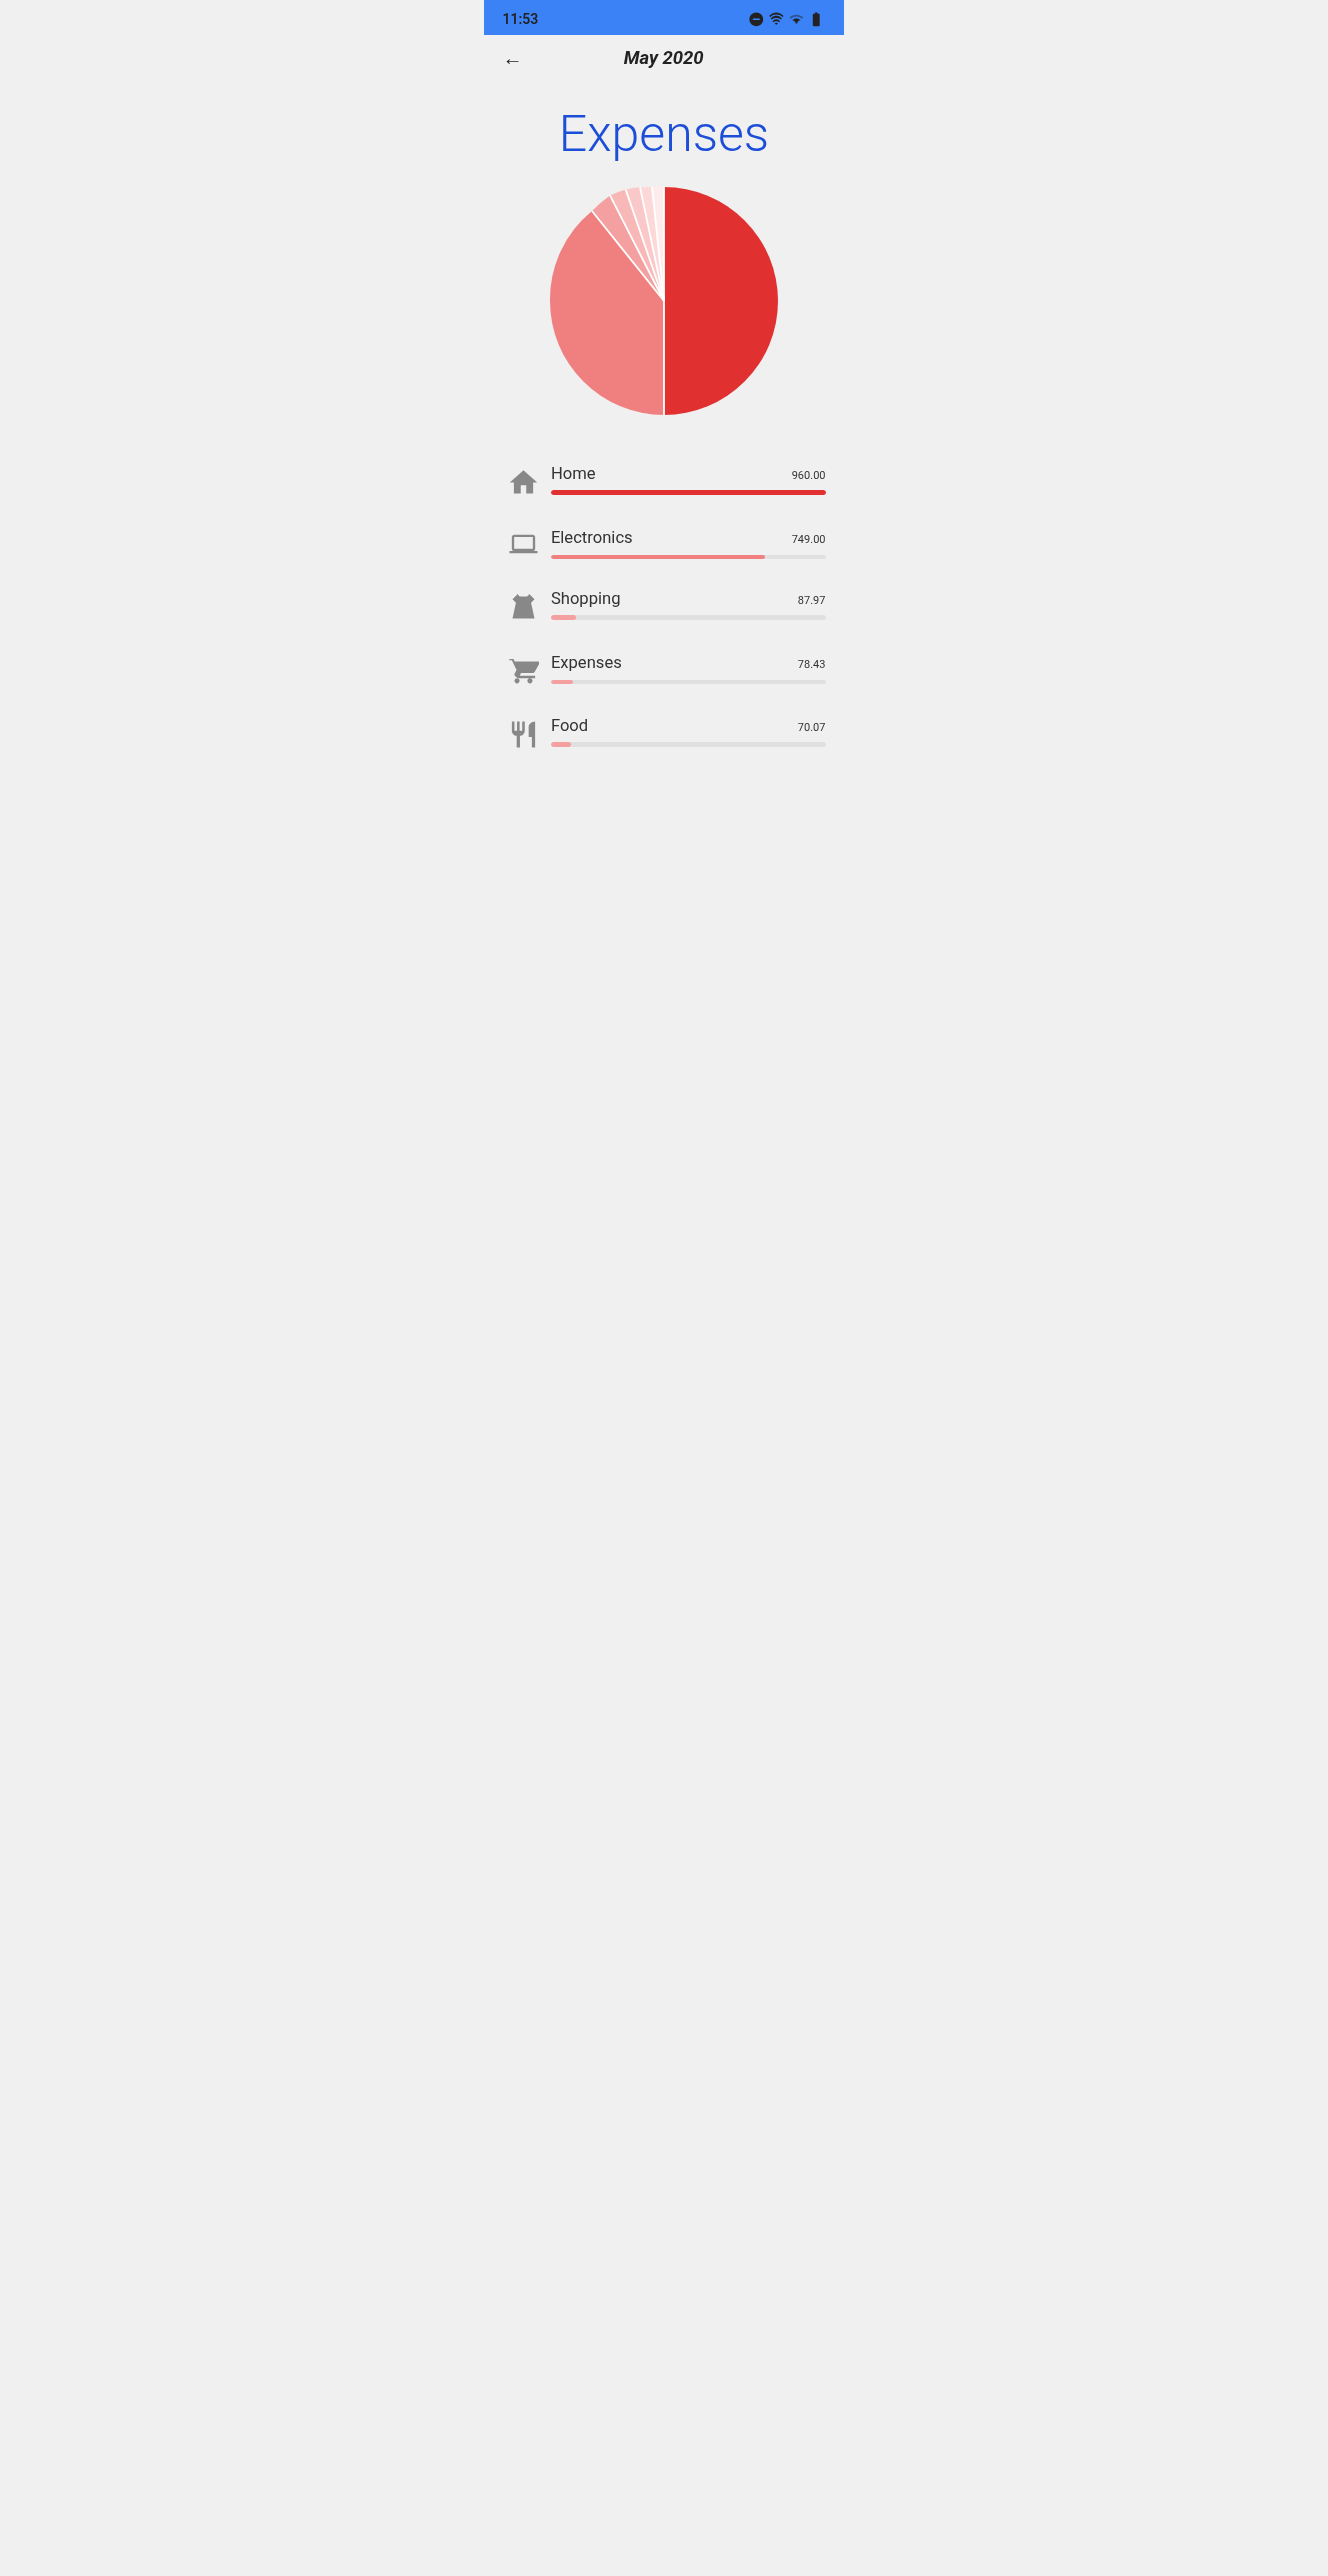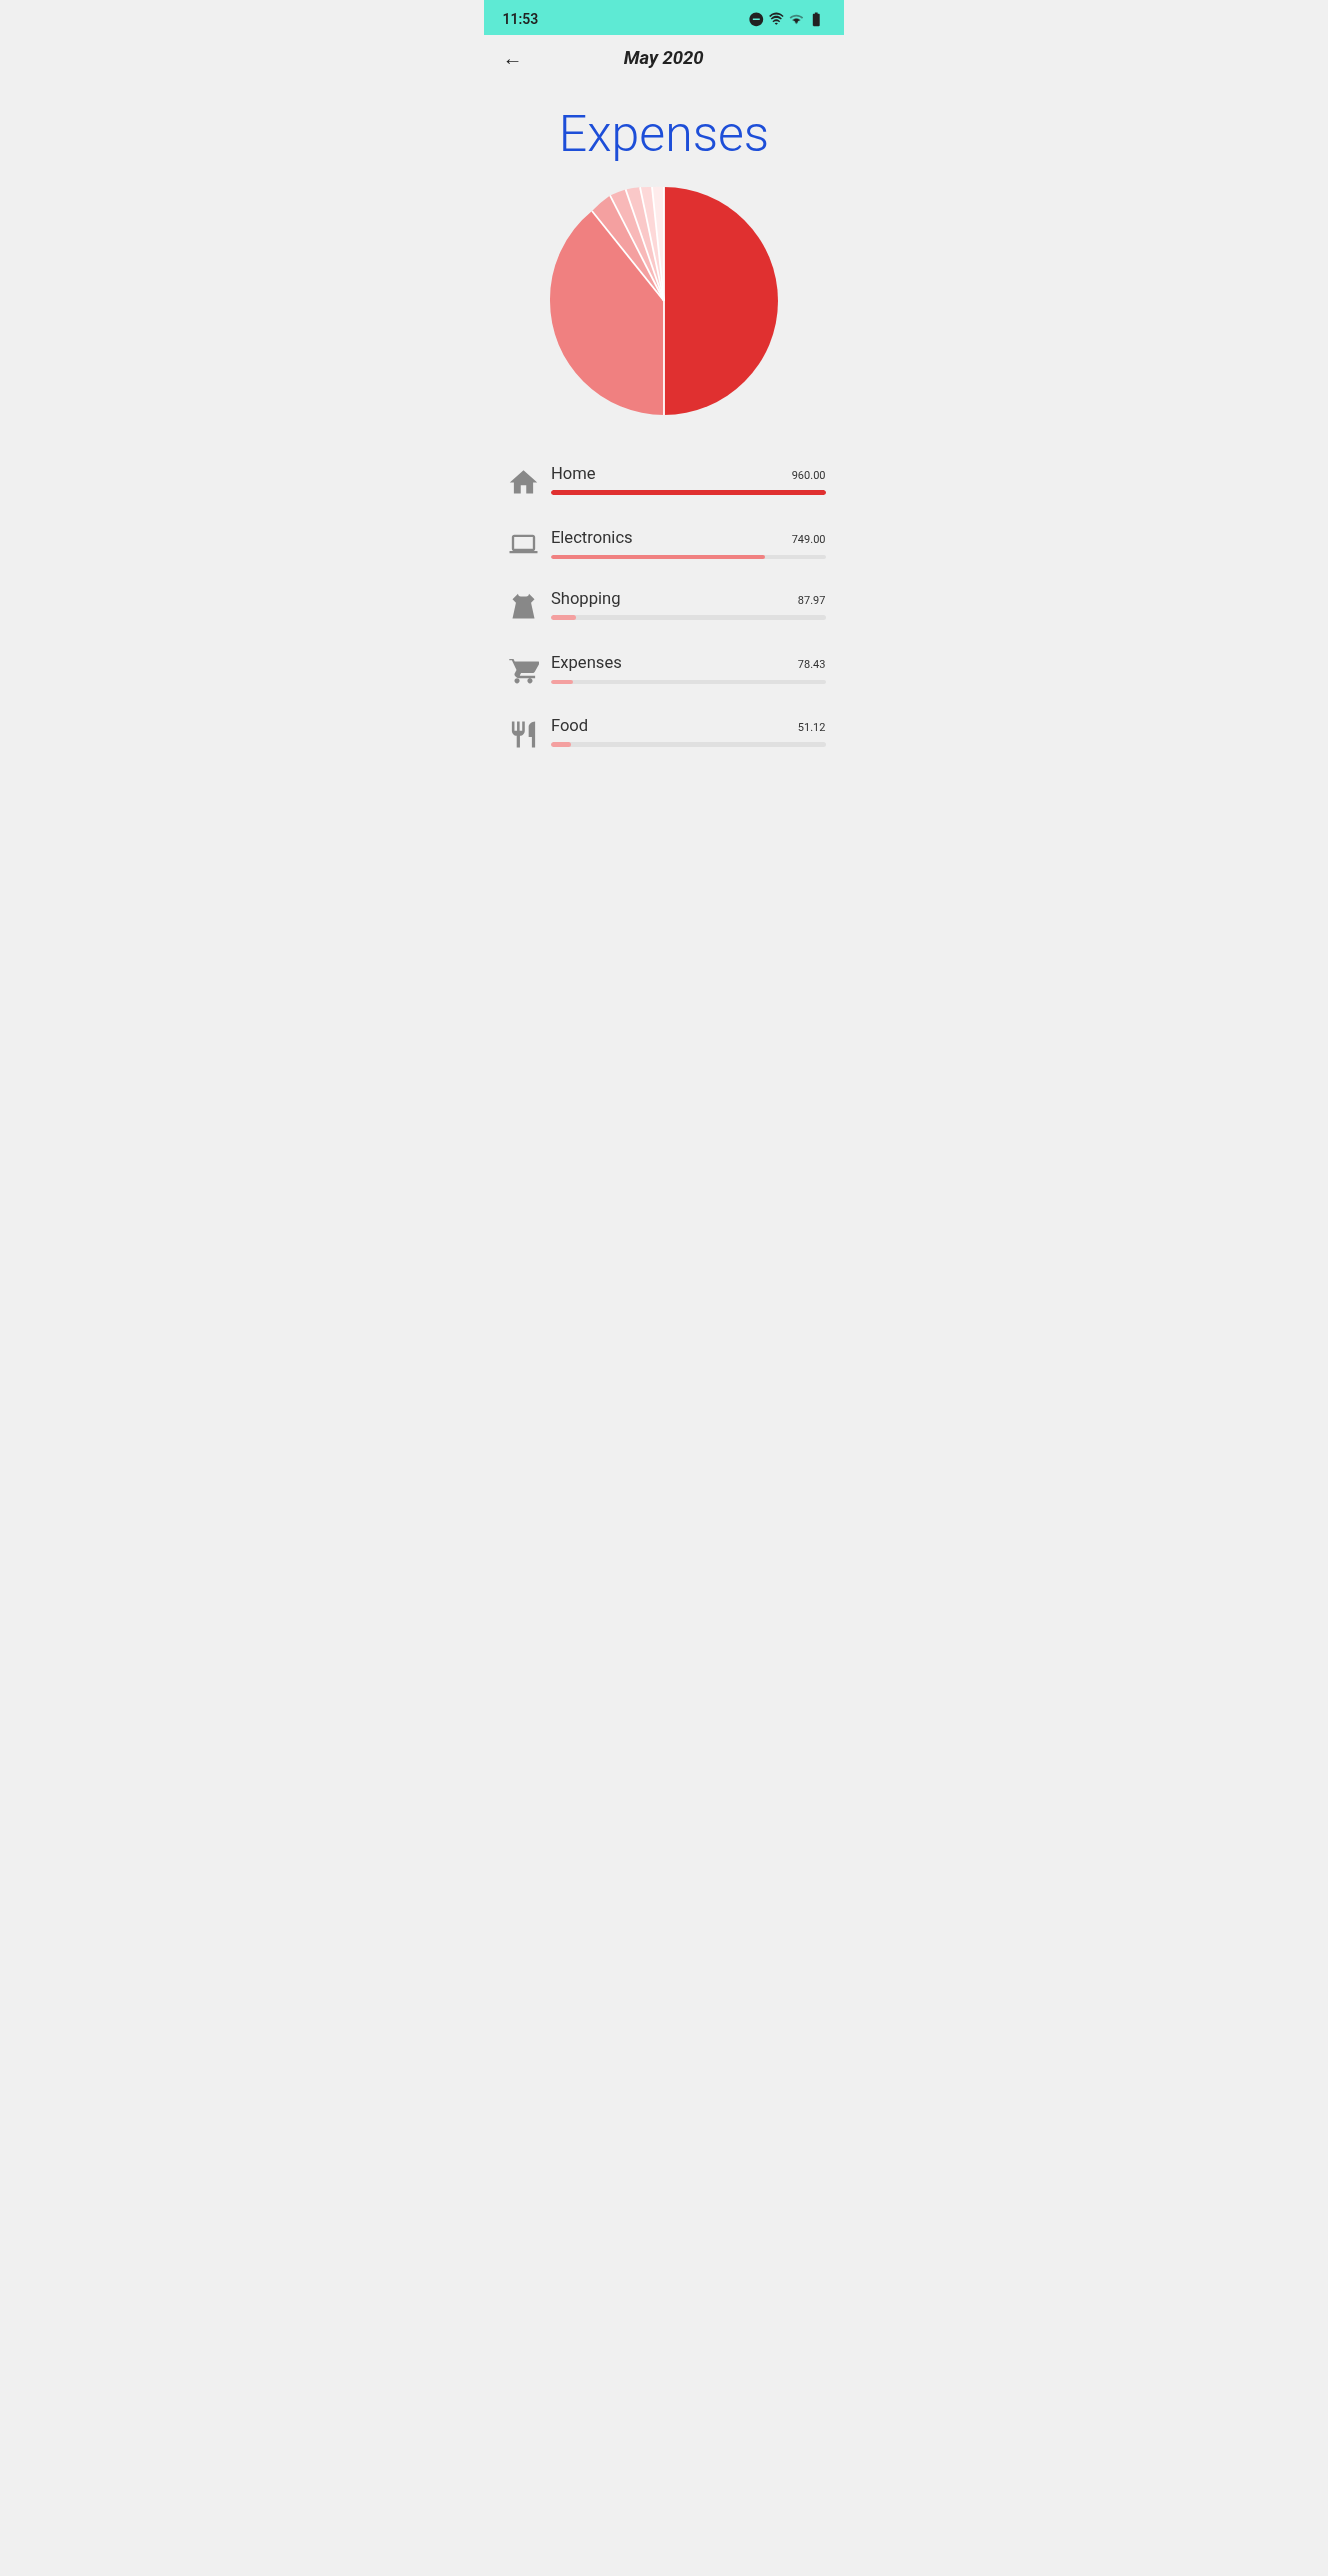--- a/index.html
+++ b/index.html
@@ -11,21 +11,21 @@
       width: 360px;
       margin: 0 auto;
       min-height: 100vh;
     }
 
     .status-bar {
       display: flex;
       justify-content: space-between;
       align-items: center;
       padding: 11px 18.5px 7.4px;
-      background: #5eead4;
+      background: #3b82f6;
     }
 
     .status-time {
       font-size: 14px;
       font-weight: 600;
       color: #222;
     }
 
     .status-icons {
       display: flex;
@@ -278,21 +278,21 @@
 
   <div class="category-item">
     <div class="category-icon">
       <svg width="31" height="33" viewBox="0 0 24 24">
         <path d="M11 9H9V2H7v7H5V2H3v7c0 2.12 1.66 3.84 3.75 3.97V22h2.5v-9.03C11.34 12.84 13 11.12 13 9V2h-2v7zm5-3v8h2.5v8H21V2c-2.76 0-5 2.24-5 4z" fill="#888"></path>
       </svg>
     </div>
     <div class="category-details">
       <div class="category-row">
         <span class="category-name">Food</span>
-        <span class="category-amount">51.12</span>
+        <span class="category-amount">70.07</span>
       </div>
       <div class="progress-bar-bg">
         <div class="progress-bar-fill fill-food"></div>
       </div>
     </div>
   </div>
 
 </div>
 
 

